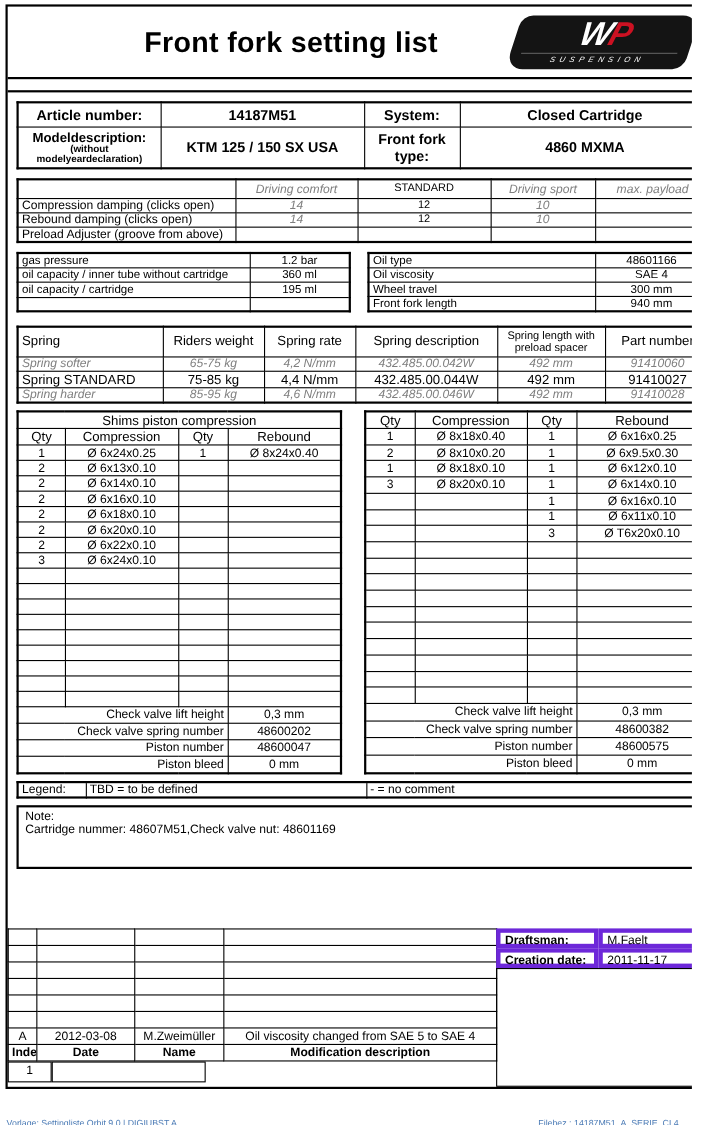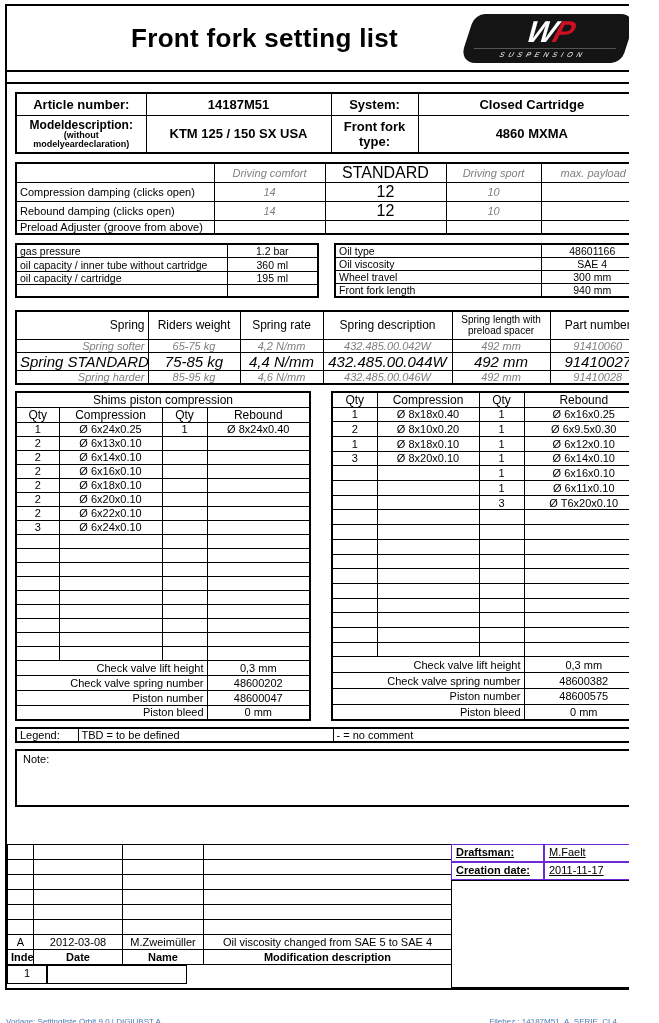--- a/index.html
+++ b/index.html
@@ -26,40 +26,40 @@
   .logo-p { color: #cc1122; }
   .logo-sub { color: #fff; font-size: 7px; letter-spacing: 4px; font-style: italic; border-top: 1px solid #555; padding-top: 2px; }
   .band { height: 12px; border-bottom: 2px solid #000; }
   
   .content { padding: 8px 8px 0; }
   table { border-collapse: collapse; table-layout: fixed; }
   td, th { border: 1px solid #000; padding: 0 3px; font-size: 11px; overflow: hidden; white-space: nowrap; font-weight: normal; text-align: left; }
   table.t { border: 2px solid #000; }
   .ctr { text-align: center; }
   .it { font-style: italic; color: #7f7f7f; }
-  .std { font-size: 16px; text-align: center; }
+  .std { font-size: 10px; text-align: center; }
   .gap8 { height: 8px; } .gap12 { height: 12px; } .gap6 { height: 6px; }
   
   .article td { height: 22px; text-align: center; font-weight: bold; font-size: 13px; white-space: normal; }
   .article .row2 td { height: 38px; }
   .model-lbl { font-size: 12px; line-height: 12px; }
   .model-sub { font-size: 9px; line-height: 9px; font-weight: bold; }
   .ktm { font-size: 14px; }
   
   .damping th { height: 17px; text-align: center; }
   .damping td { height: 12px; }
   
   .oil-row { display: flex; justify-content: space-between; width: 630px; }
   .oil td { height: 12px; font-size: 10.5px; }
   
   .spring th { height: 14px; text-align: center; font-size: 12px; white-space: normal; line-height: 11px; }
   .spring td { height: 13px; text-align: center; }
   tr.alt td { font-style: italic; color: #7f7f7f; }
-  tr.stdrow td { font-size: 15px; font-style: italic; }
-  .spring td:first-child, .spring th:first-child { text-align: right; }
+  tr.stdrow td { font-size: 12px; }
+  .spring td:first-child, .spring th:first-child { text-align: left; }
   
   .shims-row { display: flex; justify-content: space-between; width: 630px; }
   .shim th.ttl { height: 14px; text-align: center; font-size: 12px; }
   .shim th { height: 13px; text-align: center; font-size: 12px; }
   .shim td { height: 14px; text-align: center; }
   .shim .cv-lbl { text-align: right; height: 15px; }
   
   .legend td { height: 14px; }
   
   .note-box { width: 630px; height: 58px; border: 2px solid #000; padding: 2px 6px; font-size: 11px; }
@@ -70,21 +70,21 @@
   .rel td { height: 14px; text-align: center; }
   .rel .arow td { height: 15px; }
   .rel .hrow td { height: 15px; font-weight: bold; }
   .total-row { display: flex; width: 444px; height: 19px; }
   .total-row > div { border: 1px solid #000; font-size: 11px; padding: 1px 3px; }
   .tr-lbl { width: 264px; font-weight: bold; }
   .tr-val { width: 40px; text-align: center; }
   .tr-fill { width: 140px; }
   .rel-right { flex: 1; display: flex; flex-direction: column; }
   .meta-row { display: flex; height: 18px; }
-  .meta-row > div { border: 1px solid #6d28d9; font-size: 11px; padding: 1px 4px; text-decoration: underline; }
+  .meta-row > div { border: 4px solid #6d28d9; font-size: 11px; padding: 1px 4px; }
   .meta-lbl { width: 93px; font-weight: bold; }
   .meta-val { flex: 1; }
   .stamp-box { flex: 1; border: 1px solid #000; position: relative; }
   .stamp-text {
     position: absolute; right: 1px; top: 50%;
     writing-mode: vertical-rl; transform: translateY(-50%) rotate(180deg);
     font-size: 8px; color: #222; letter-spacing: .5px;
   }
   
   .footer-left, .footer-right { position: absolute; top: 1017px; font-size: 8px; color: #4a7ab5; white-space: nowrap; }
@@ -633,20 +633,21 @@
           <td>Legend:</td>
           <td>TBD = to be defined</td>
           <td>- = no comment</td>
         </tr>
       </tbody>
         </table>
       <div class="gap6"></div>
 
       <div class="note-box">
         <div>Note:</div>
+        <div>Cartridge nummer: 48607M51,Check valve nut: 48601169</div>
       </div>
     </div>
 
     <div class="bottom-sec">
       <div class="rel-left">
         <table class="rel">
           <colgroup>
               <col style="width:26px">
               <col style="width:89px">
               <col style="width:81px">

